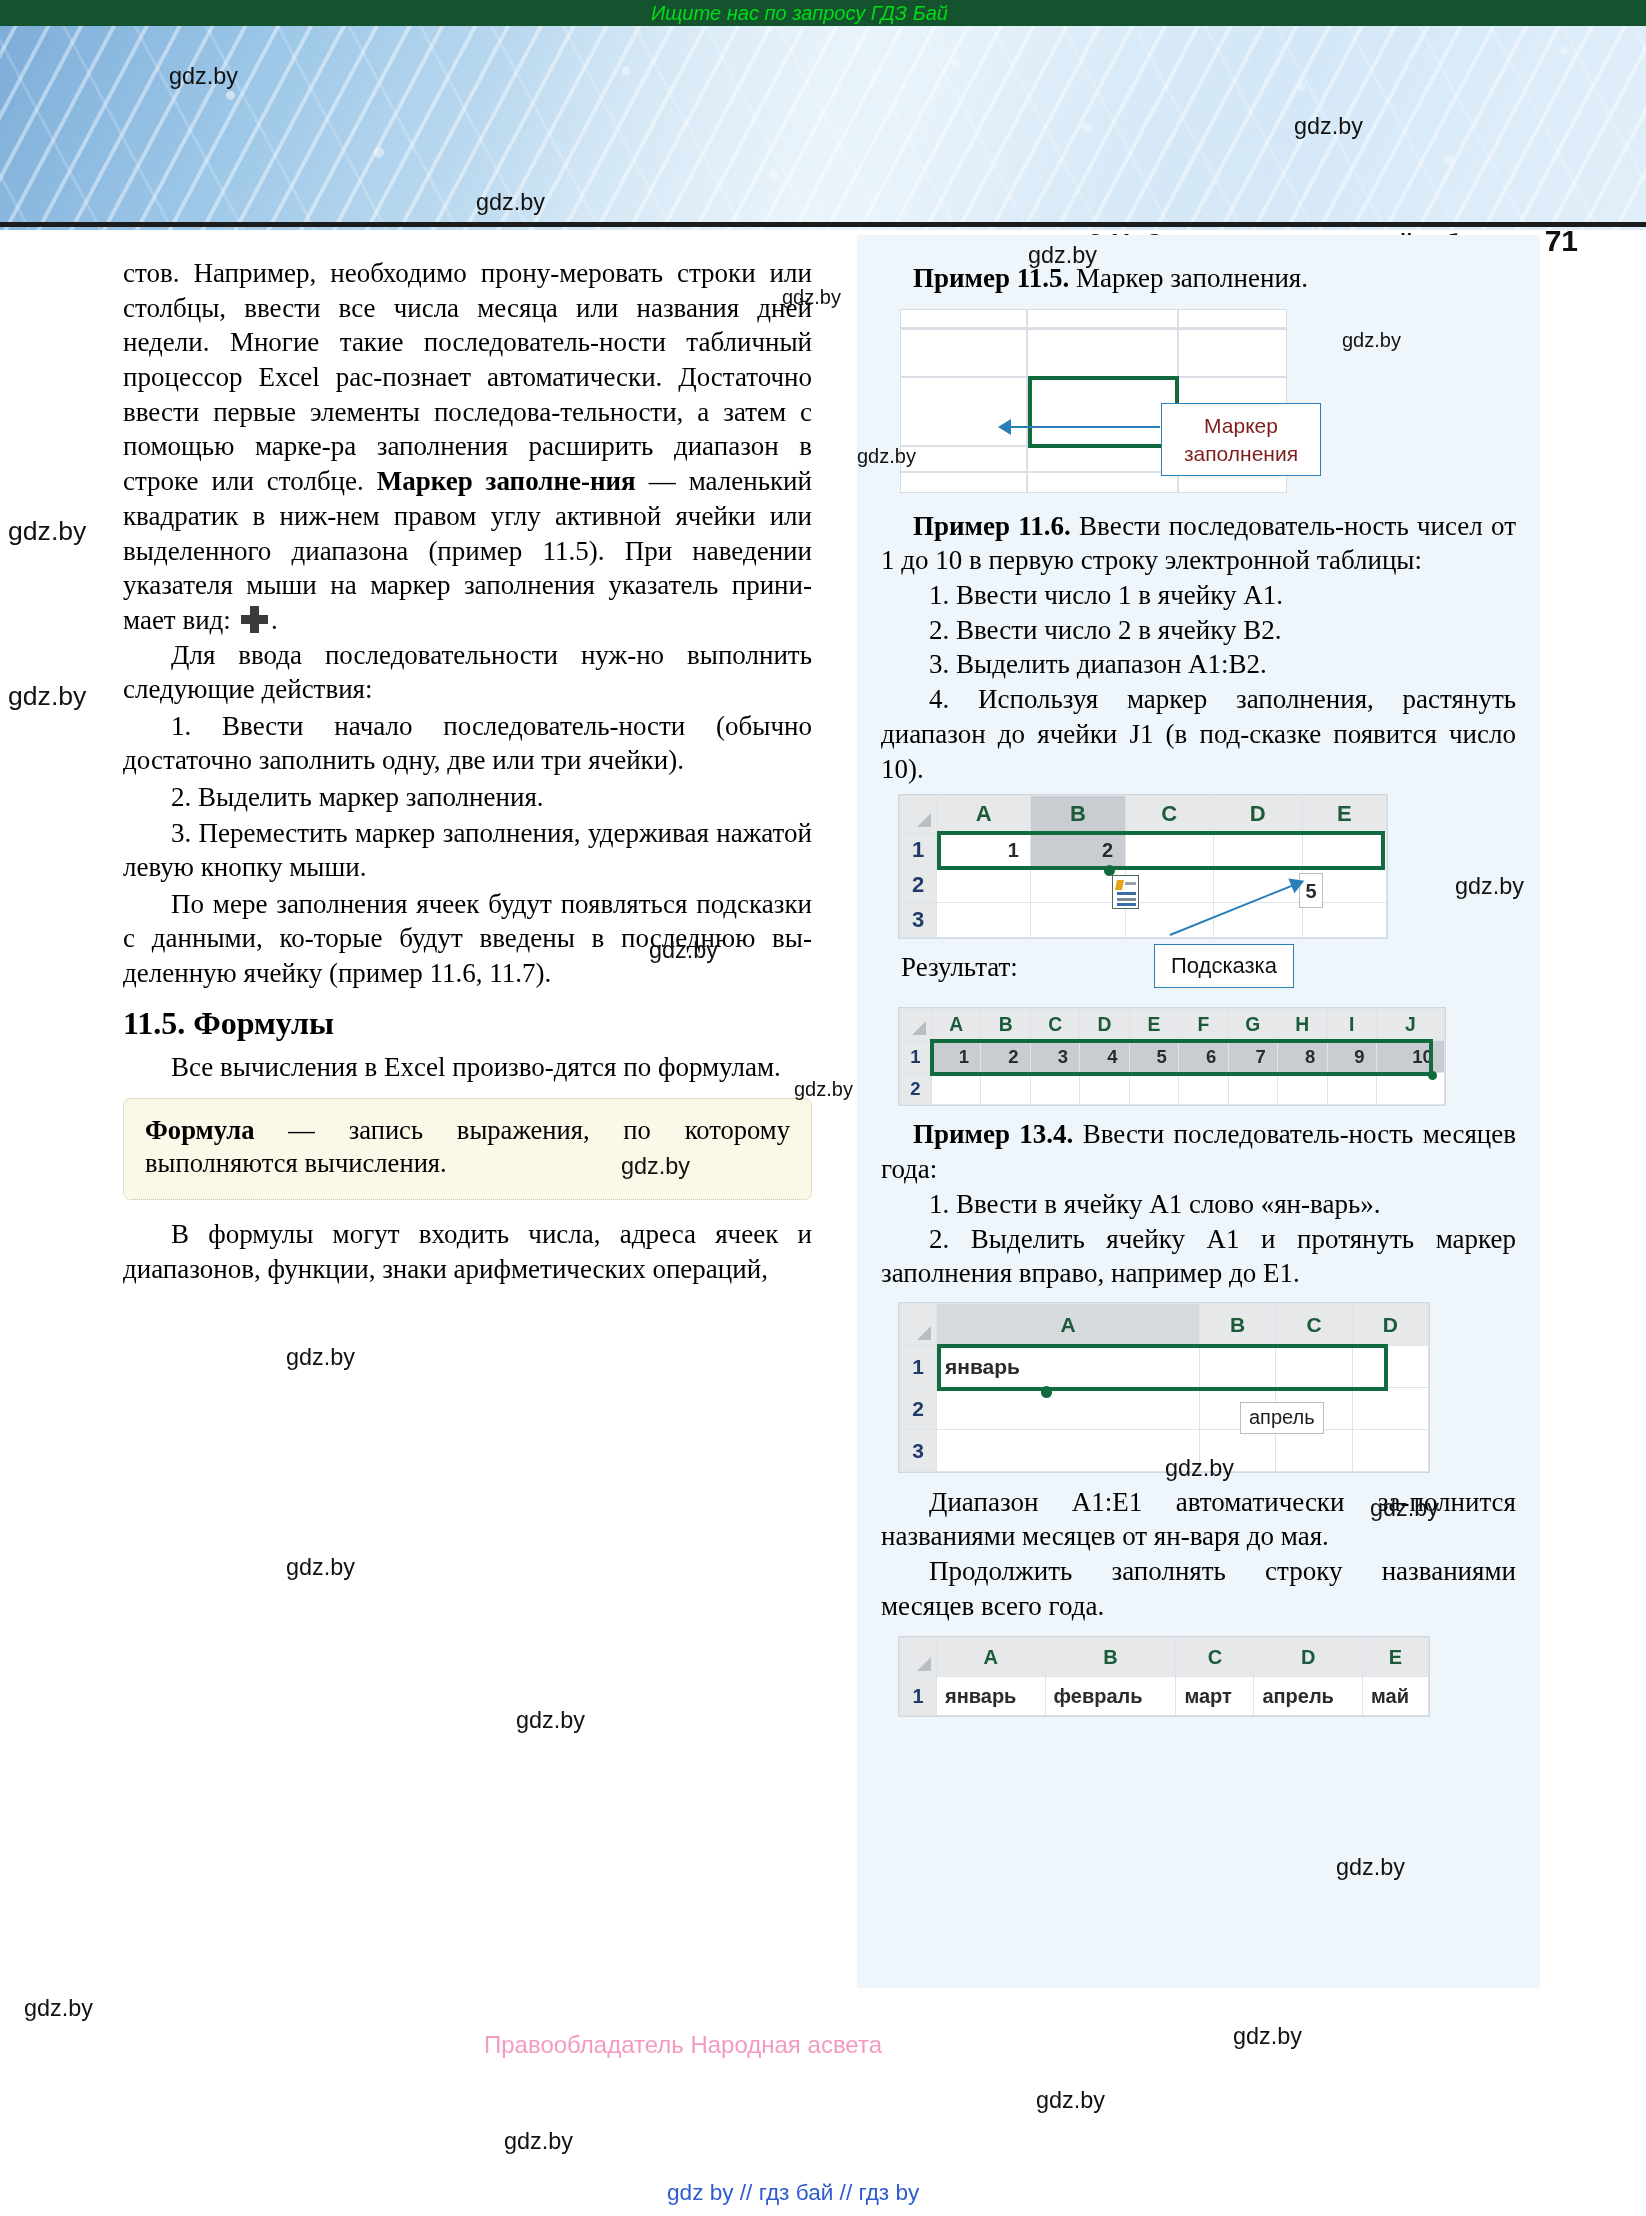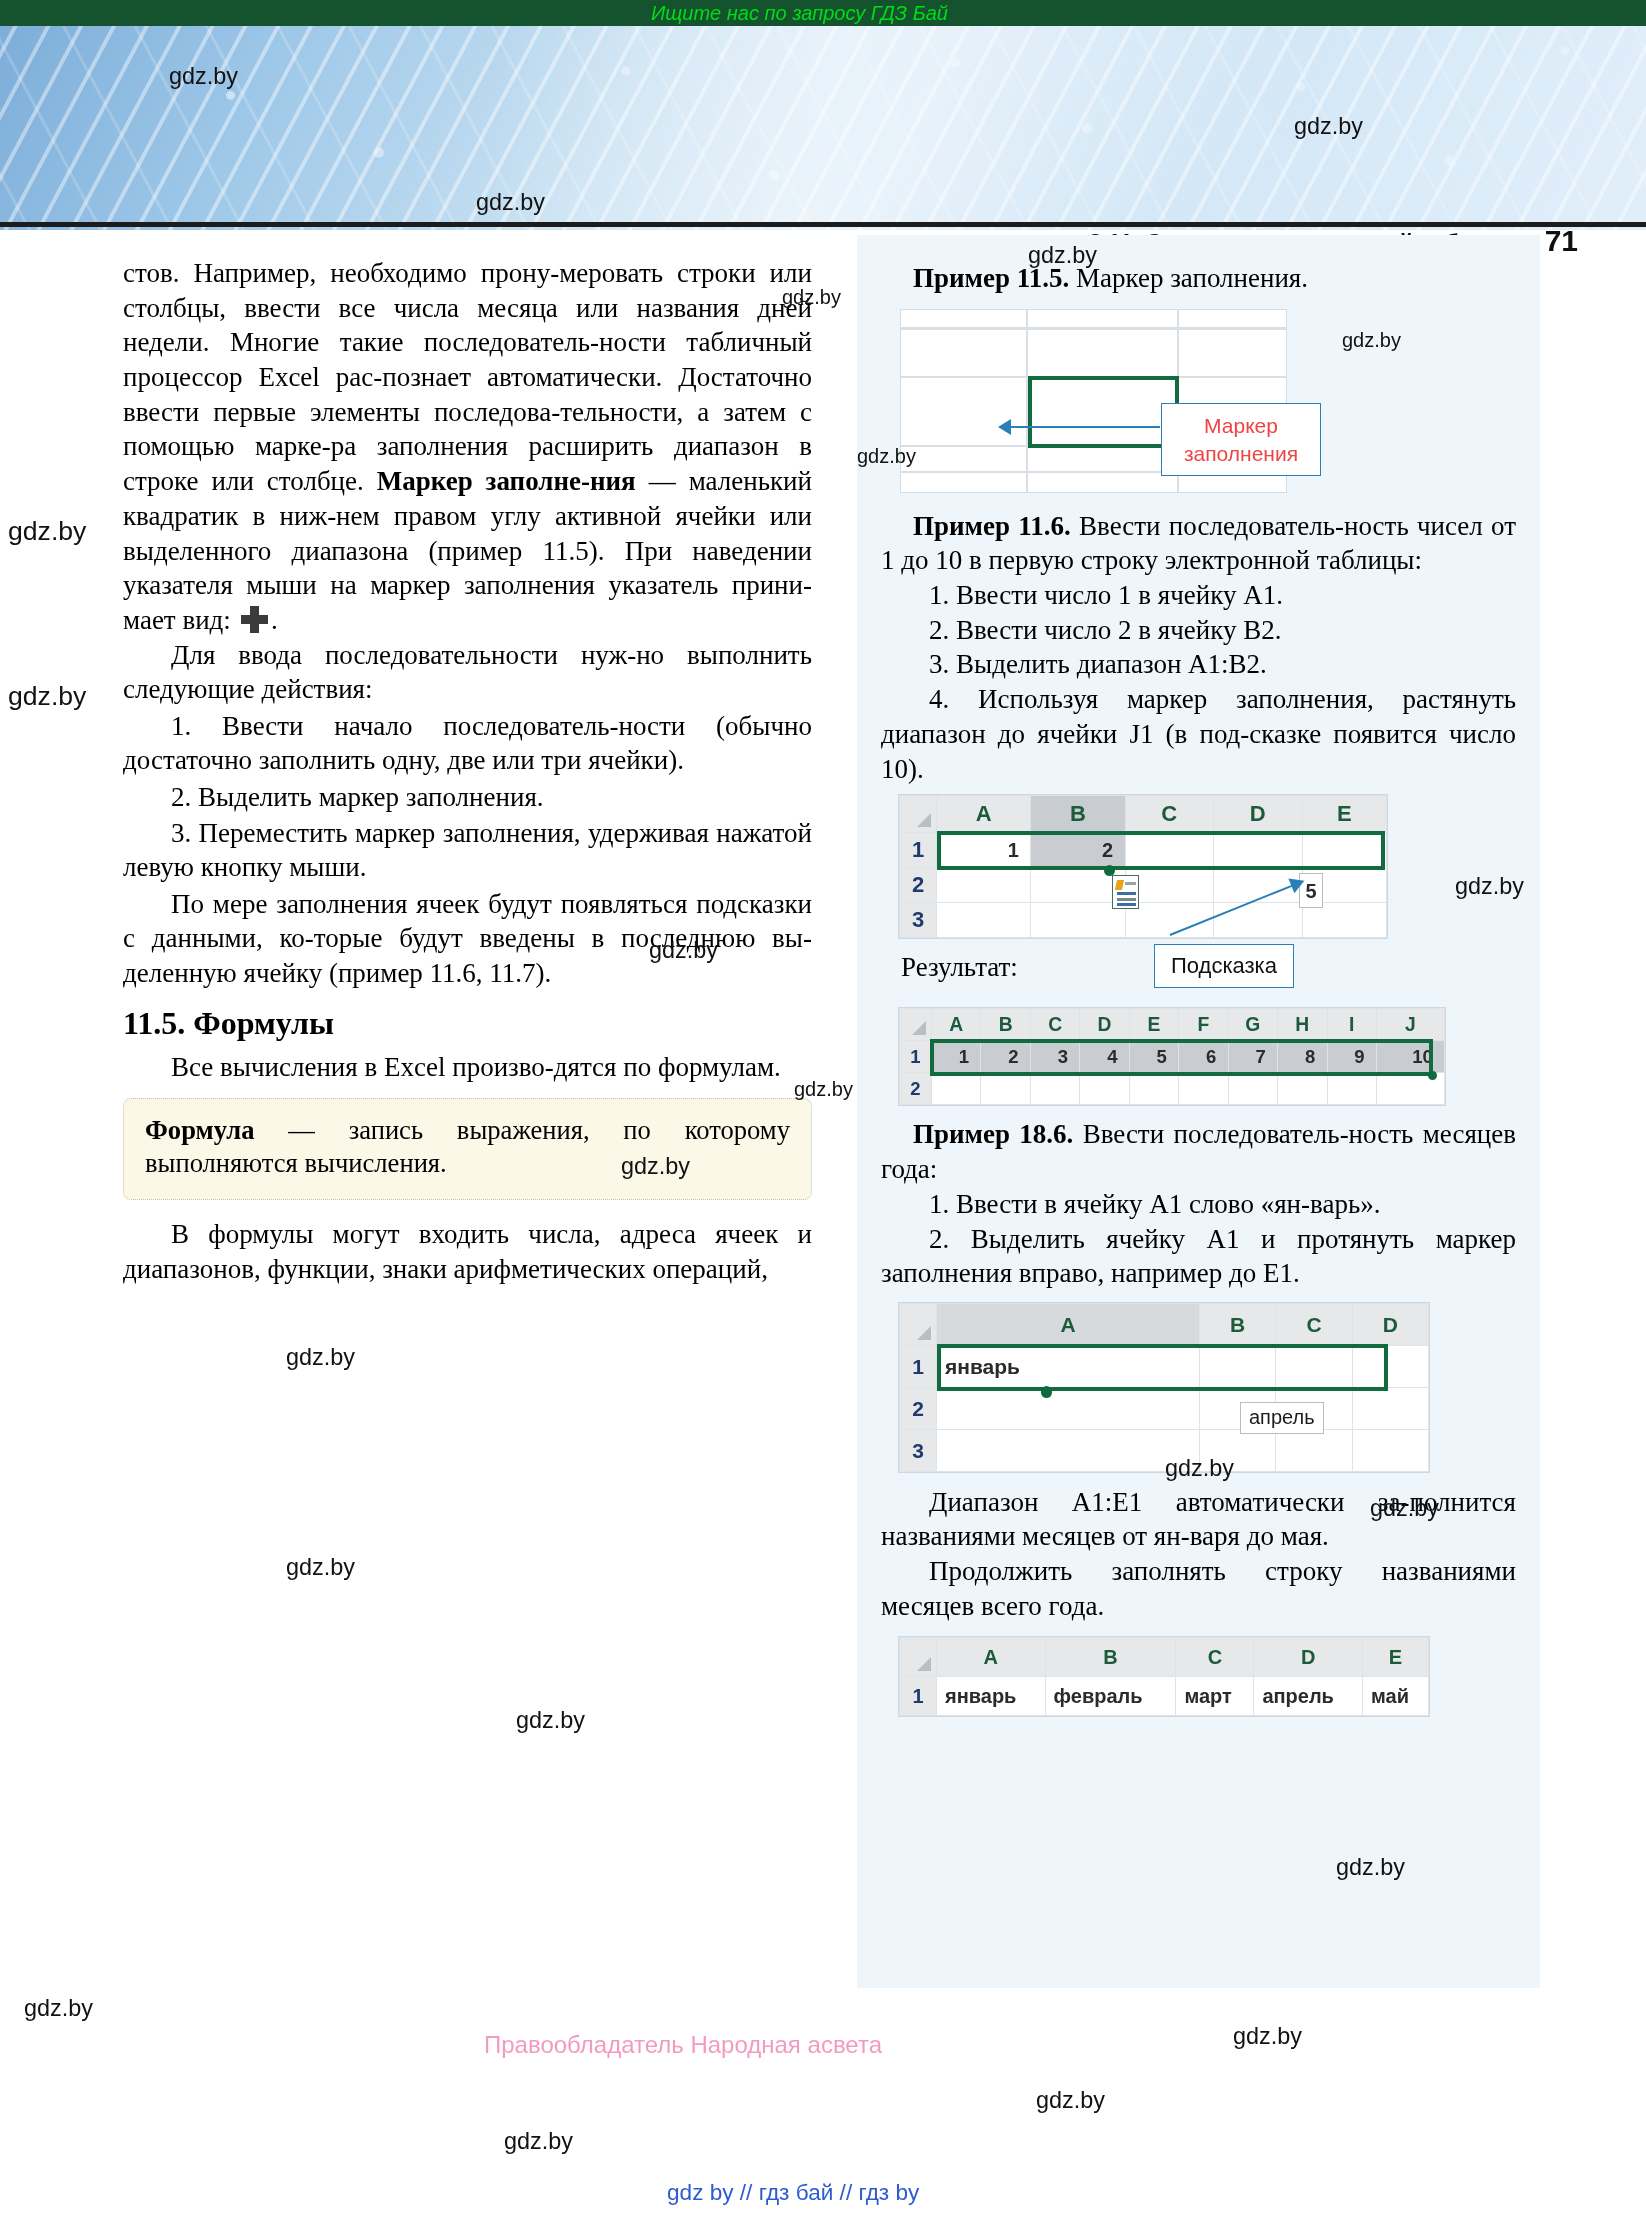--- a/index.html
+++ b/index.html
@@ -205,21 +205,21 @@
     position: absolute;
     left: 1161px; top: 403px;
     width: 160px;
     padding: 8px 6.4px;
     background: #ffffff;
     border: 1.6px solid #2a7fb8;
     font-family: "Liberation Sans", sans-serif;
     font-size: 21px;
     line-height: 1.32;
     text-align: center;
-    color: #ef4444;
+    color: #7f1d1d;
     z-index: 6;
   }
   .leader-115 {
     position: absolute;
     left: 1011px; top: 426px;
     width: 149px; height: 2.4px;
     background: #2a7fb8;
     z-index: 5;
   }
   .leader-115::before {
@@ -577,21 +577,21 @@
           <td></td>
         </tr>
       </tbody>
         </table>
     </div>
     <div class="sel-band" style="left:32px; top:32px; width:503px; height:37px;"></div>
     <div class="sel-dot" style="left:530px; top:64px; width:8.9px; height:8.9px;"></div>
   </div>
 
   <p class="body tight" style="text-indent:32px;">
-    <span class="ex-head">Пример 18.6.</span><span> Ввести последователь-ность месяцев года:</span>
+    <span class="ex-head">Пример 13.4.</span><span> Ввести последователь-ность месяцев года:</span>
   </p>
   <p class="body tight">1. Ввести в ячейку A1 слово «ян-варь».</p>
   <p class="body tight">2. Выделить ячейку A1 и протянуть маркер заполнения вправо, например до E1.</p>
 
   <div class="fig-117">
     <div class="xl">
       <table>
         <tbody>
             <tr>
           <th class="corner"></th>

